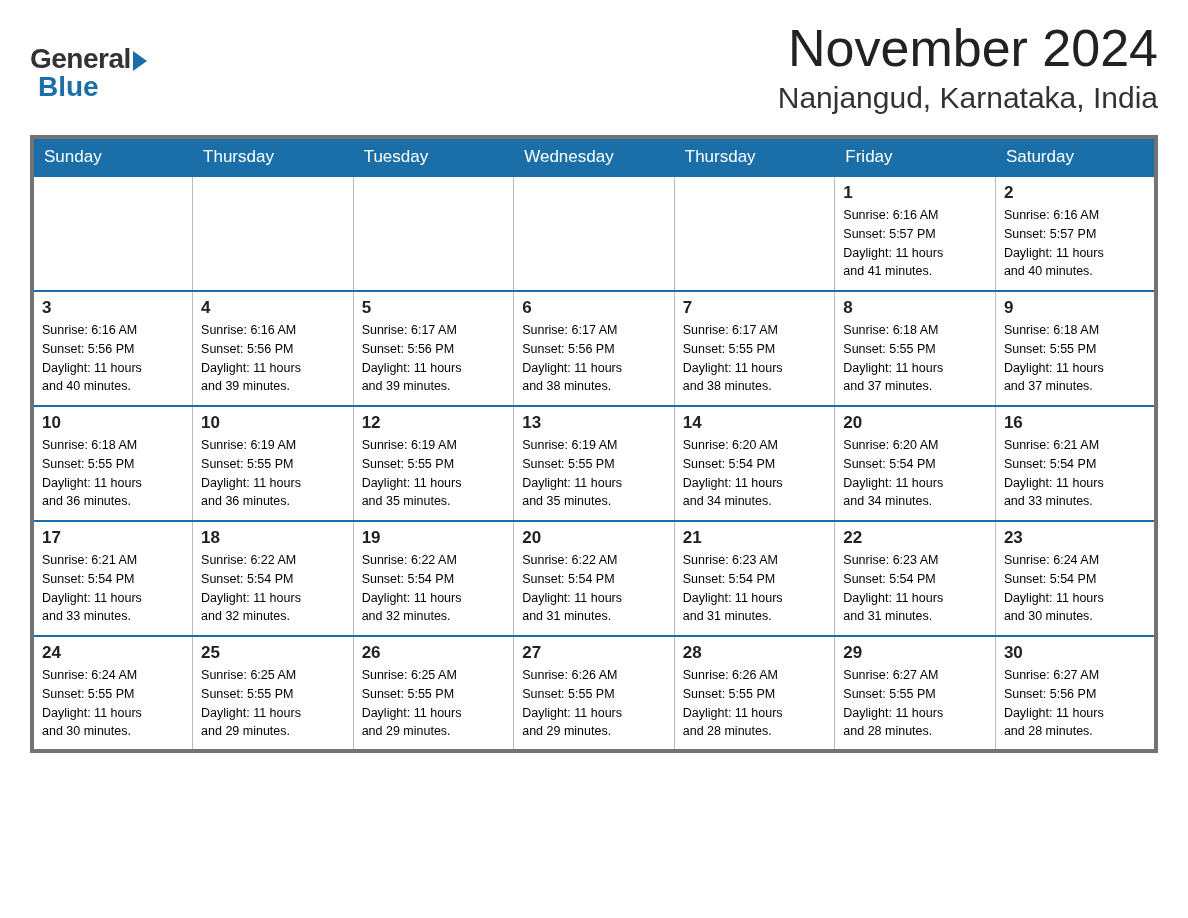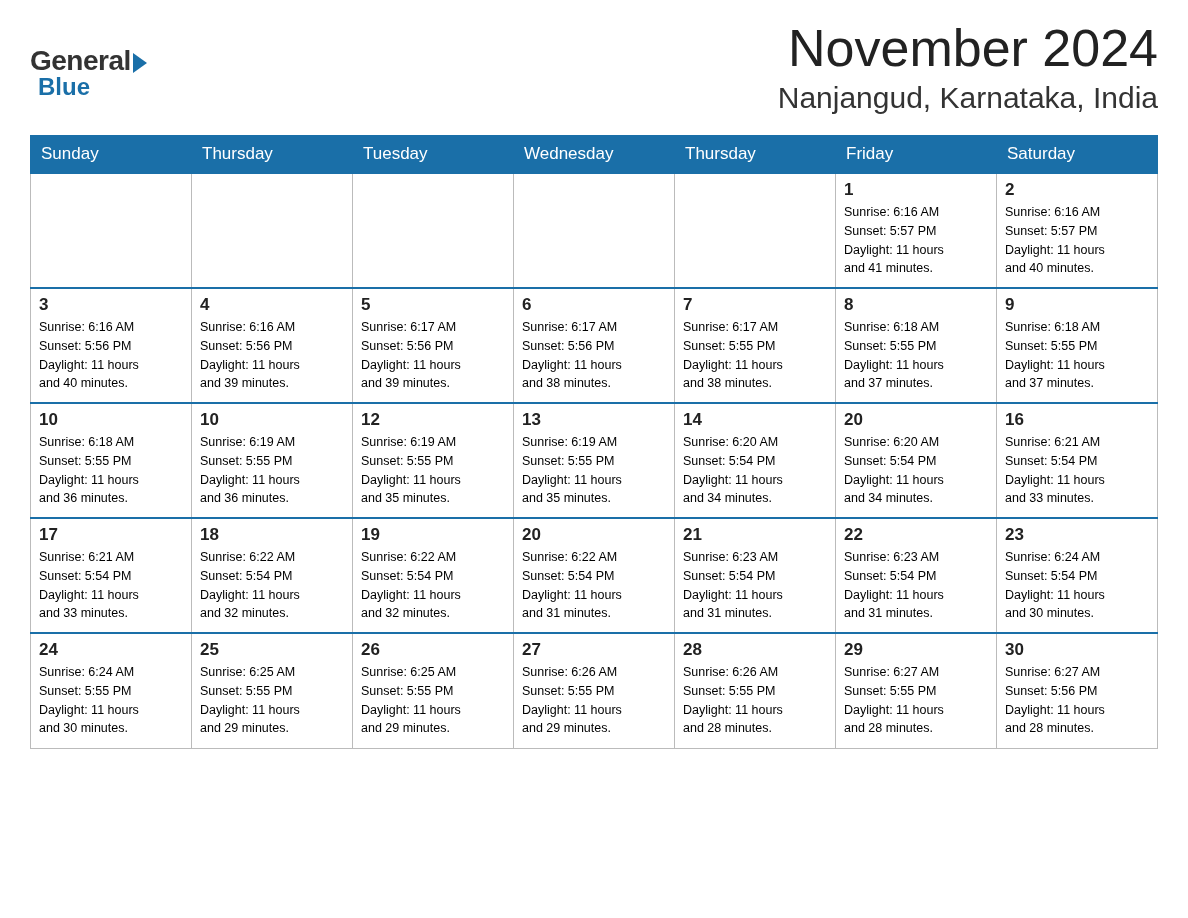--- a/index.html
+++ b/index.html
@@ -36,21 +36,21 @@
     .logo-arrow {
       width: 0;
       height: 0;
       border-left: 14px solid #1a6fa8;
       border-top: 10px solid transparent;
       border-bottom: 10px solid transparent;
       margin-left: 2px;
       margin-top: 4px;
     }
     .logo-blue {
-      font-size: 24px;
+      font-size: 28px;
       font-weight: bold;
       color: #1a6fa8;
       margin-left: 2px;
     }
     .title-area {
       text-align: right;
     }
     .month-title {
       font-size: 52px;
       font-weight: normal;
@@ -58,21 +58,21 @@
       line-height: 1.1;
     }
     .location-title {
       font-size: 30px;
       color: #333;
       margin-top: 4px;
     }
     .calendar {
       width: 100%;
       border-collapse: collapse;
-      border: 1px solid #737373;
+      border: 4px solid #737373;
     }
     .calendar th {
       background-color: #1a6fa8;
       color: #fff;
       text-align: left;
       padding: 8px 10px;
       font-size: 17px;
       font-weight: normal;
       border: 1px solid #1a6fa8;
     }

